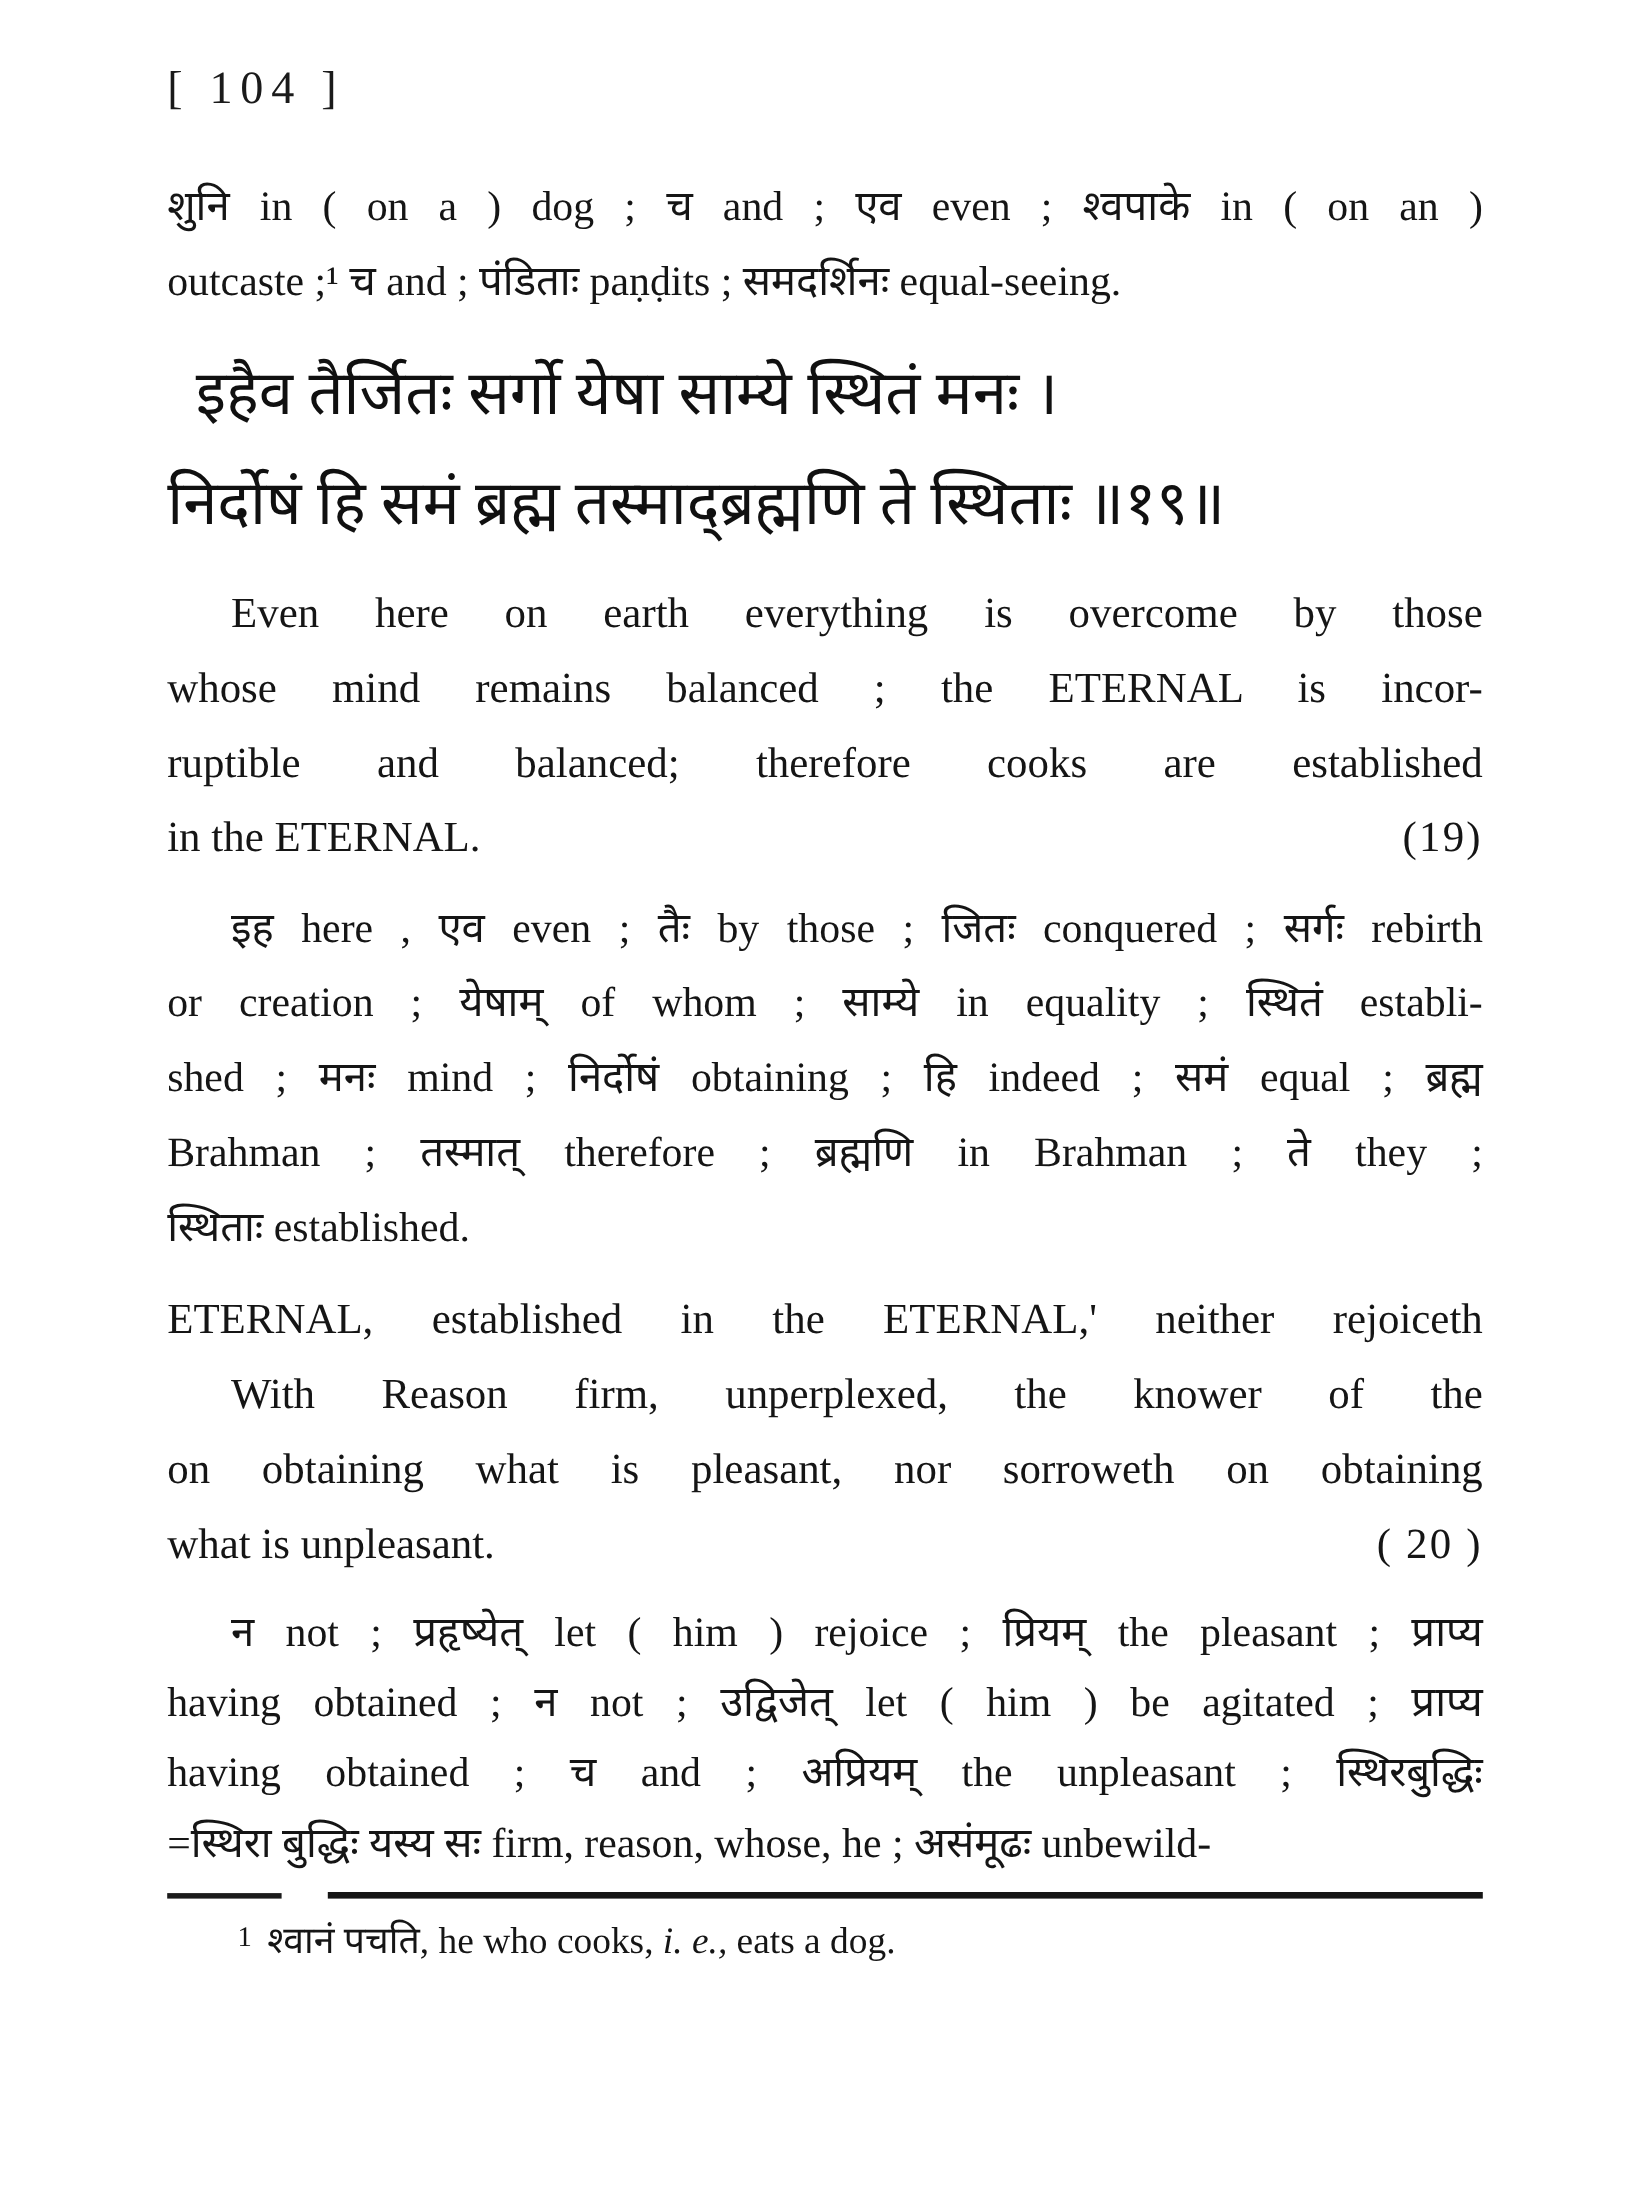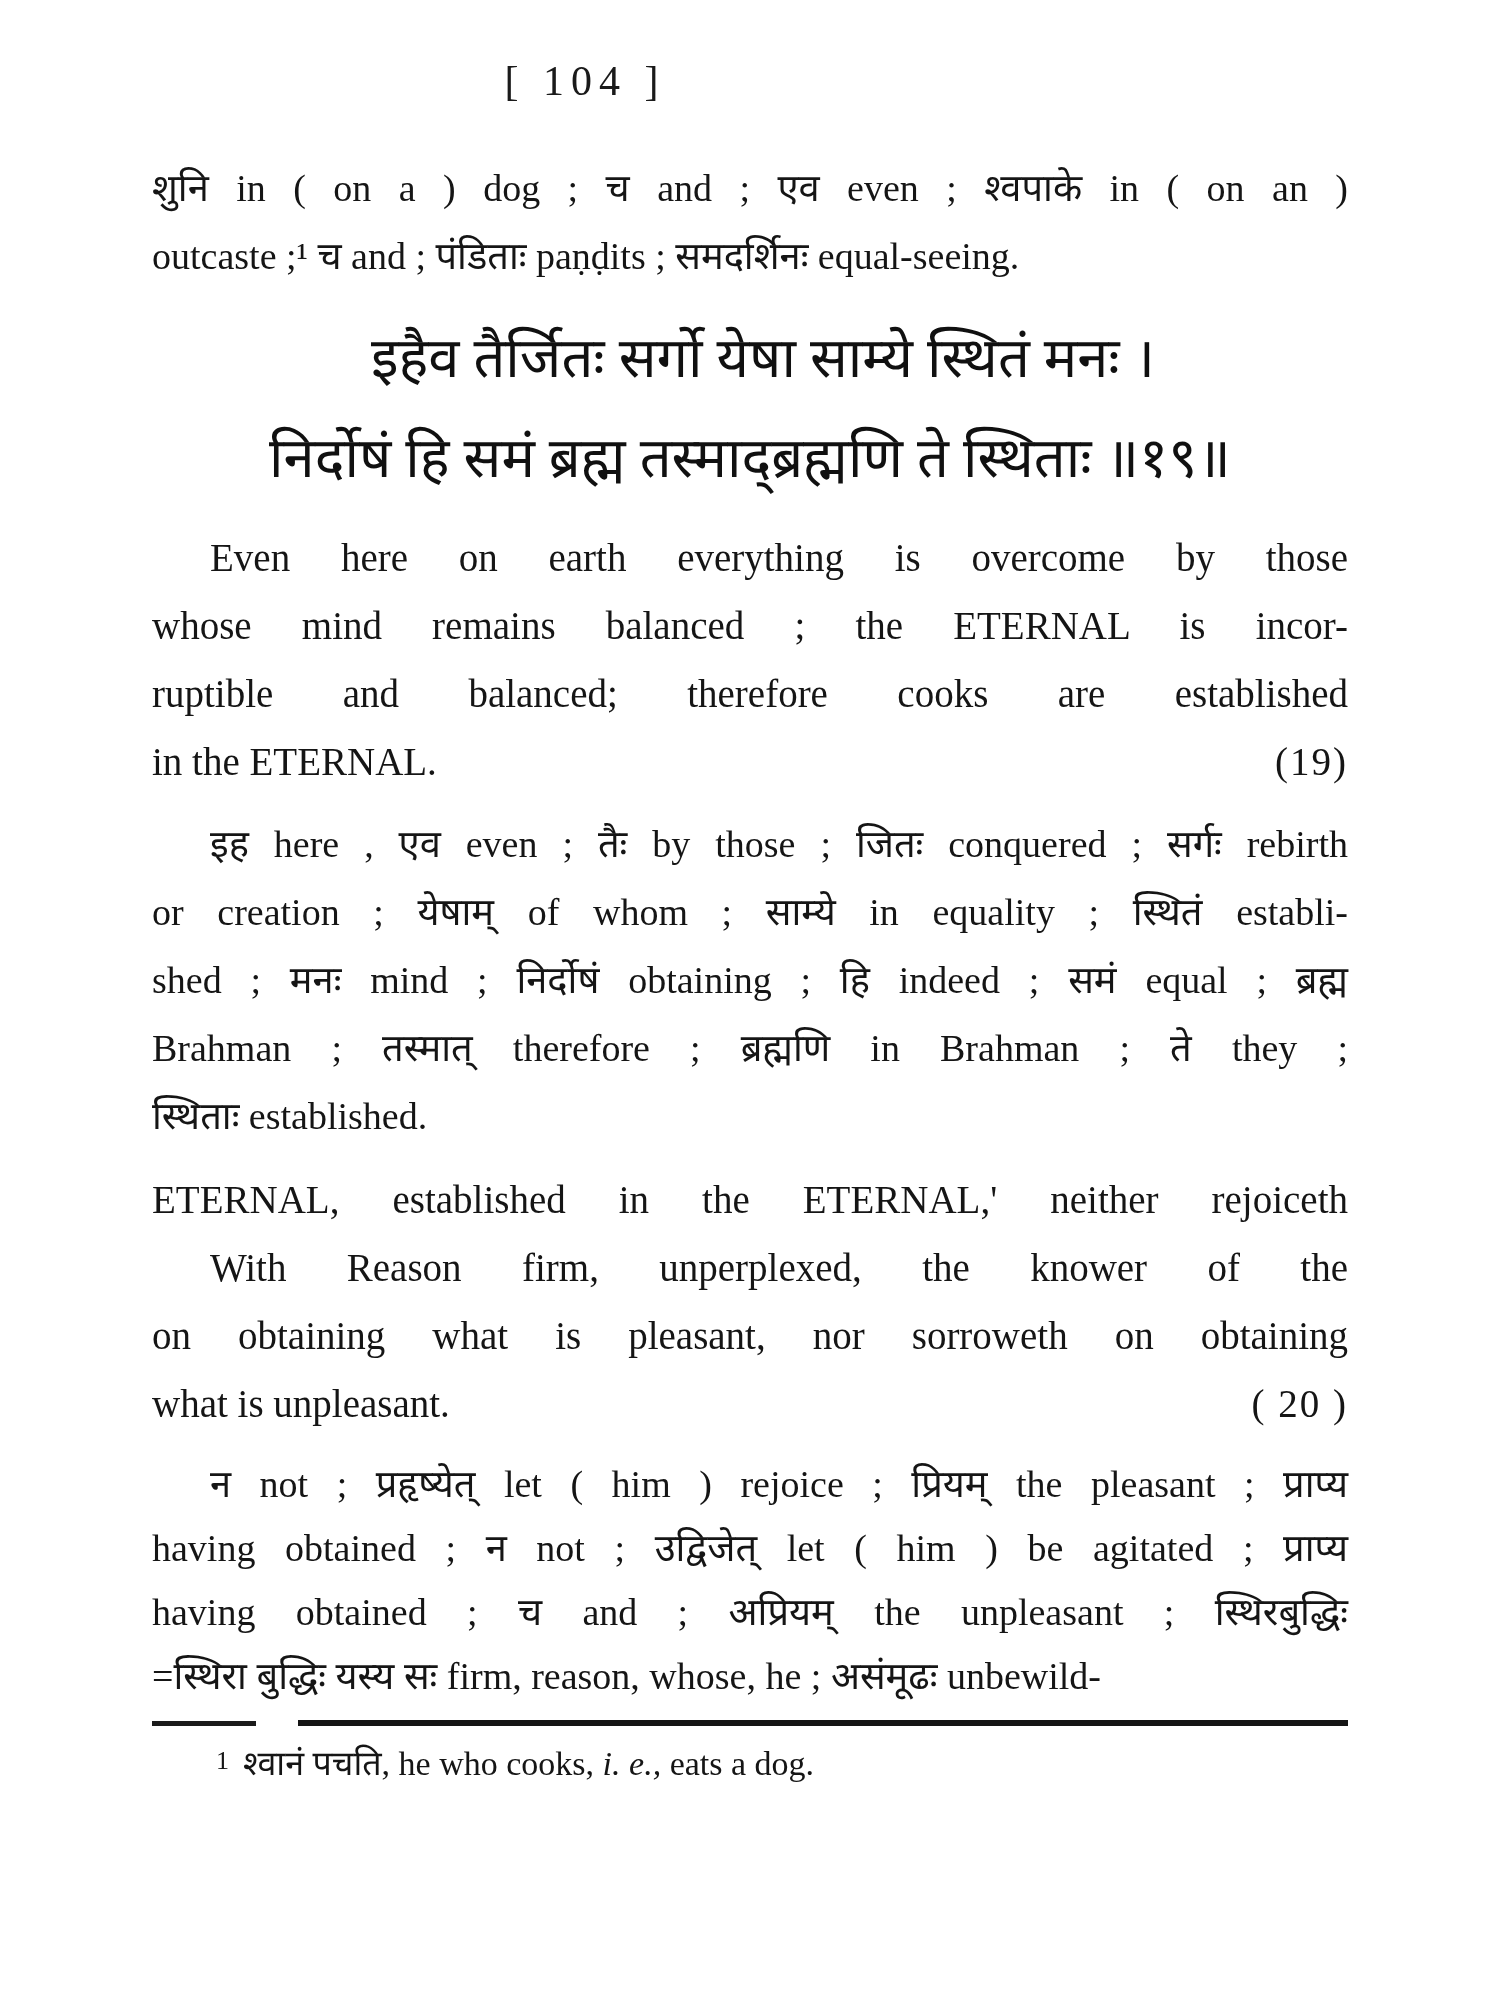--- a/index.html
+++ b/index.html
@@ -7,21 +7,21 @@
     width: 1500px;
     height: 2000px;
     background: #ffffff;
     color: #161616;
     font-family: "Liberation Serif", "DejaVu Serif", serif;
     box-sizing: border-box;
     padding: 58px 152px 0 152px;
     overflow: hidden;
   }
   .pagenum {
-    text-align: center;
+    text-align: left;
     padding-right: 330px;      
     font-size: 42px;
     line-height: 46px;
     letter-spacing: 7px;
     margin-bottom: 50px;
     color: #1a1a1a;
   }
   
   .line {
     font-size: 39px;
@@ -33,21 +33,21 @@
   }
   .line.first { text-indent: 58px; }
   .line.last  { text-align-last: left; }
   .gloss .line { font-size: 38px; }
   .vref { float: right; font-size: 39px; letter-spacing: 2px; }
   
   .verse { margin-top: 18px; margin-bottom: 16px; }
   .verse .vline {
     font-size: 56px;
     line-height: 100px;
-    text-align: center;
+    text-align: left;
     color: #101010;
   }
   .verse .vline.first { text-indent: 26px; }
   .para { margin-top: 14px; margin-bottom: 10px; }
   .trans { margin-top: 16px; margin-bottom: 12px; }
   .gloss20 .line { line-height: 64px; }
   
   .footrule {
     display: flex;
     align-items: center;

